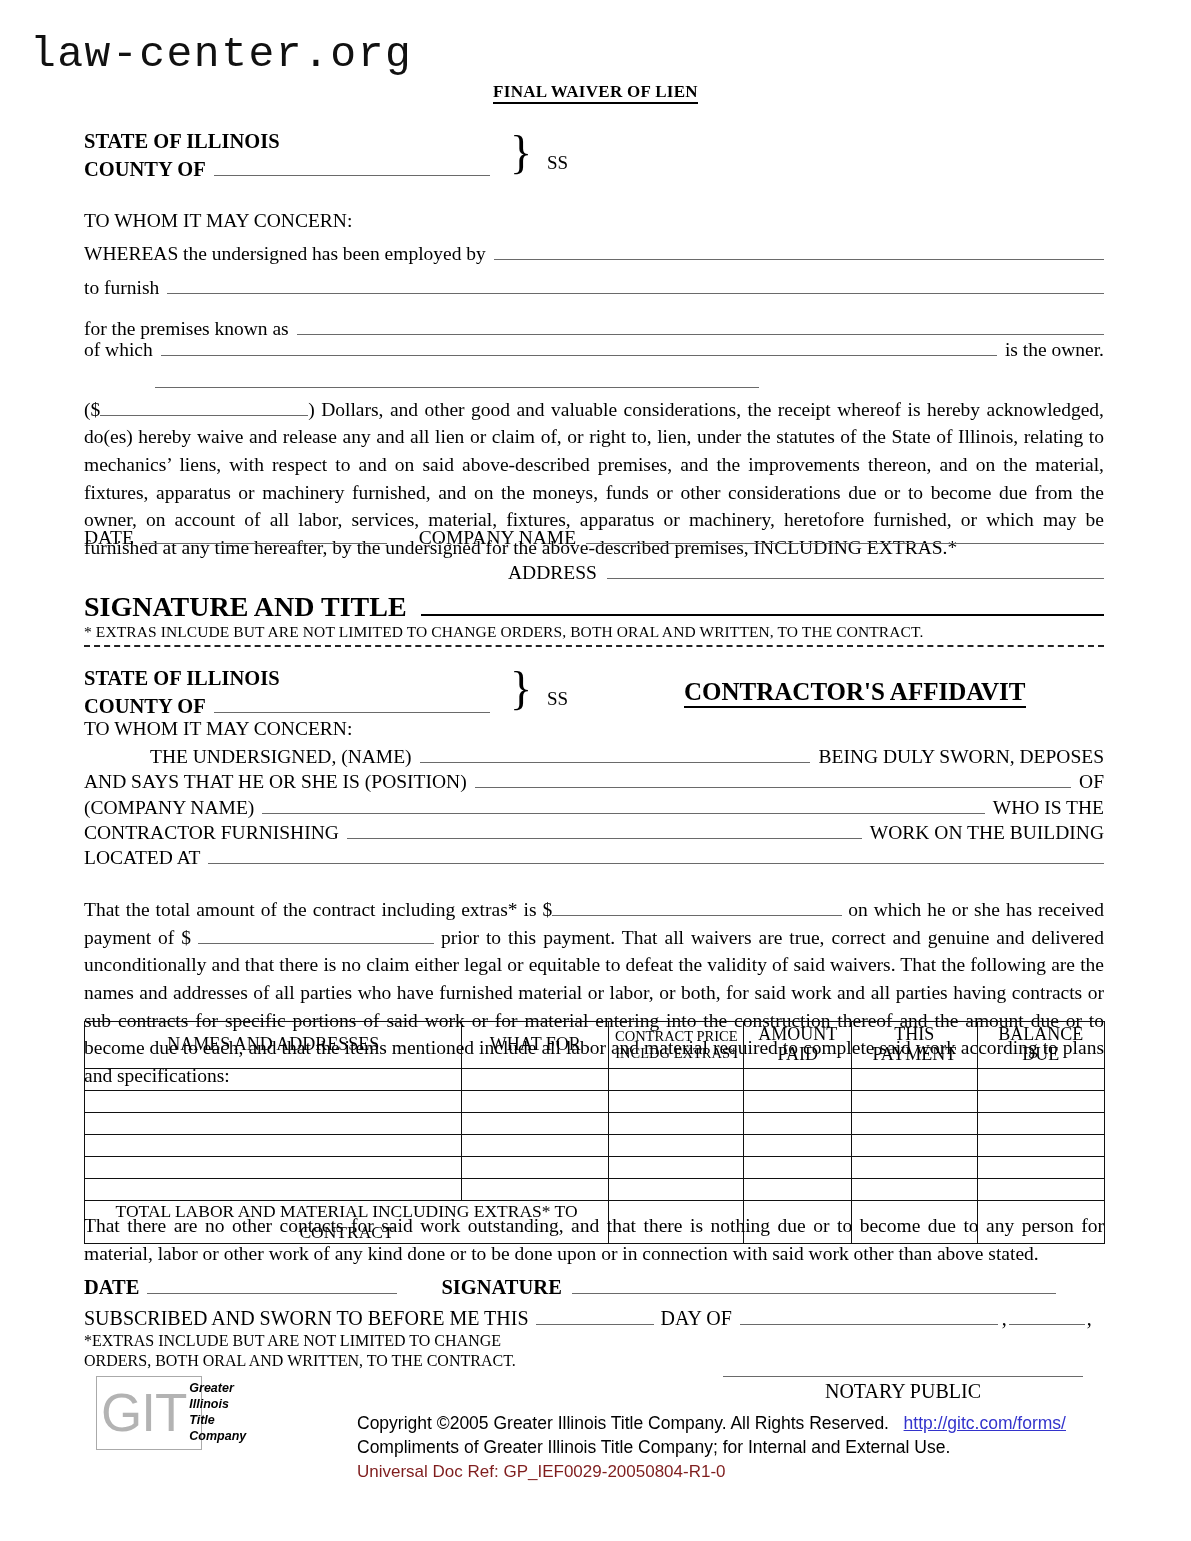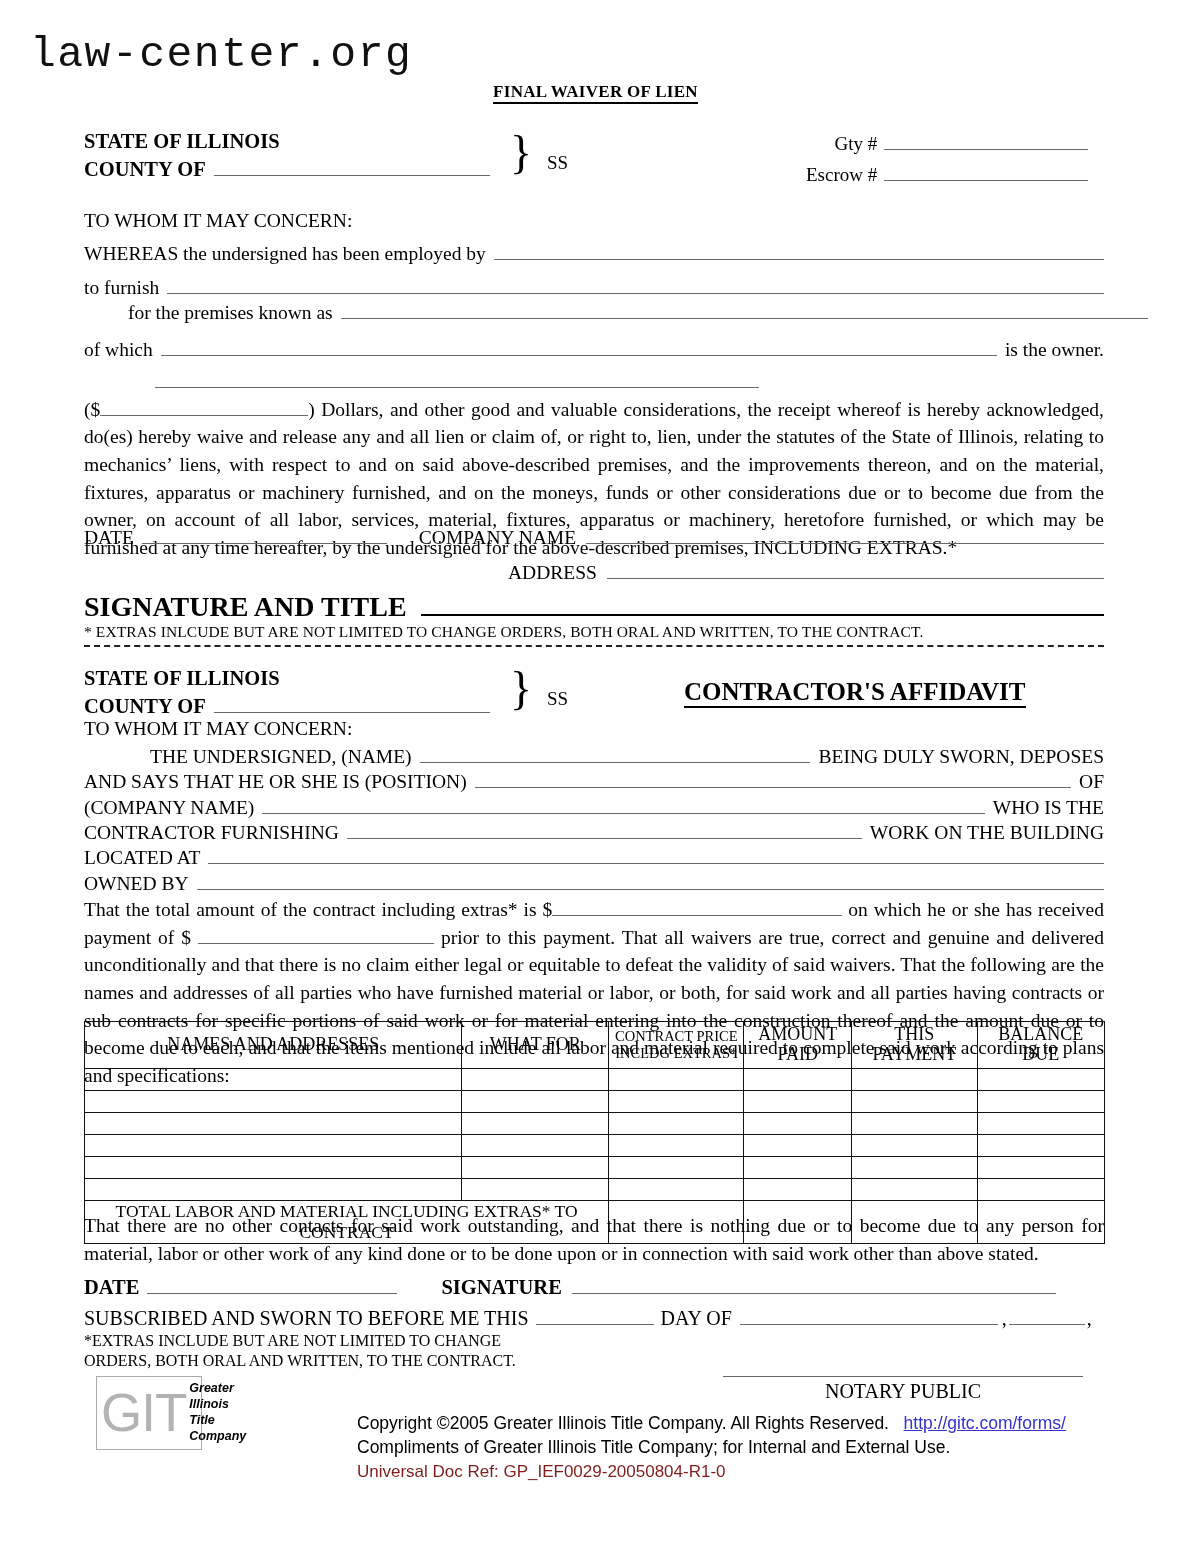--- a/index.html
+++ b/index.html
@@ -85,21 +85,21 @@
     font-size: 19.5px;
     display: flex;
     align-items: baseline;
   }
   .fillrow .lbl { white-space: nowrap; }
   .fillrow .rule { flex: 1 1 auto; margin-left: 8px; }
   .fillrow .tail { white-space: nowrap; margin-left: 8px; }
 
   #row-whereas { top: 241px; }
   #row-furnish { top: 275px; }
-  #row-premises { top: 300px; margin-left: 44px; }
+  #row-premises { top: 316px; }
   #row-ofwhich { top: 337px; }
 
   
   #mainpara {
     left: 84px; top: 368px;
     width: 1020px;
     font-size: 19.5px;
     line-height: 1.42;
     text-align: justify;
   }
@@ -294,30 +294,20 @@
     <span class="ttl">FINAL WAIVER OF LIEN</span>
   </div>
 
   <div class="abs state-line" id="state1">STATE OF ILLINOIS</div>
   <div class="abs" id="county1">
     <span>COUNTY OF</span><span class="rule"></span>
   </div>
   <div class="abs brace" id="brace1">}</div>
   <div class="abs" id="ss1">SS</div>
 
-  <div class="abs" id="gtybox">
-    <div class="row">
-      <span class="lbl">Gty #</span>
-        <span class="rule"></span>
-    </div>
-    <div class="row">
-      <span class="lbl">Escrow #</span>
-        <span class="rule"></span>
-    </div>
-  </div>
 
   <div class="abs body-txt" id="towhom1">TO WHOM IT MAY CONCERN:</div>
 
   <div class="fillrow" id="row-whereas">
     <span class="lbl">WHEREAS the undersigned has been employed by</span>
       <span class="rule"></span>
   </div>
   <div class="fillrow" id="row-furnish">
     <span class="lbl">to furnish</span>
       <span class="rule"></span>
@@ -393,24 +383,20 @@
       <span class="rule"></span>
       <span class="tail">WHO IS THE</span>
   </div>
   <div class="fillrow" id="row-contractor">
     <span class="lbl">CONTRACTOR FURNISHING</span>
       <span class="rule"></span>
       <span class="tail">WORK ON THE BUILDING</span>
   </div>
   <div class="fillrow" id="row-located">
     <span class="lbl">LOCATED AT</span>
-      <span class="rule"></span>
-  </div>
-  <div class="fillrow" id="row-ownedby">
-    <span class="lbl">OWNED BY</span>
       <span class="rule"></span>
   </div>
 
   <div class="abs" id="para2">
     <span>That the total amount of the contract including extras* is $</span><span class="rule rule-a"></span>
     <span>on which he or she has received payment of $</span>
     <span class="rule rule-b"></span>
     <span>prior to this payment. That all waivers are true, correct and genuine and delivered unconditionally and that there is no claim either legal or equitable to defeat the validity of said waivers. That the following are the names and addresses of all parties who have furnished material or labor, or both, for said work and all parties having contracts or sub contracts for specific portions of said work or for material entering into the construction thereof and the amount due or to become due to each, and that the items mentioned include all labor and material required to complete said work according to plans and specifications:</span>
   </div>
 

